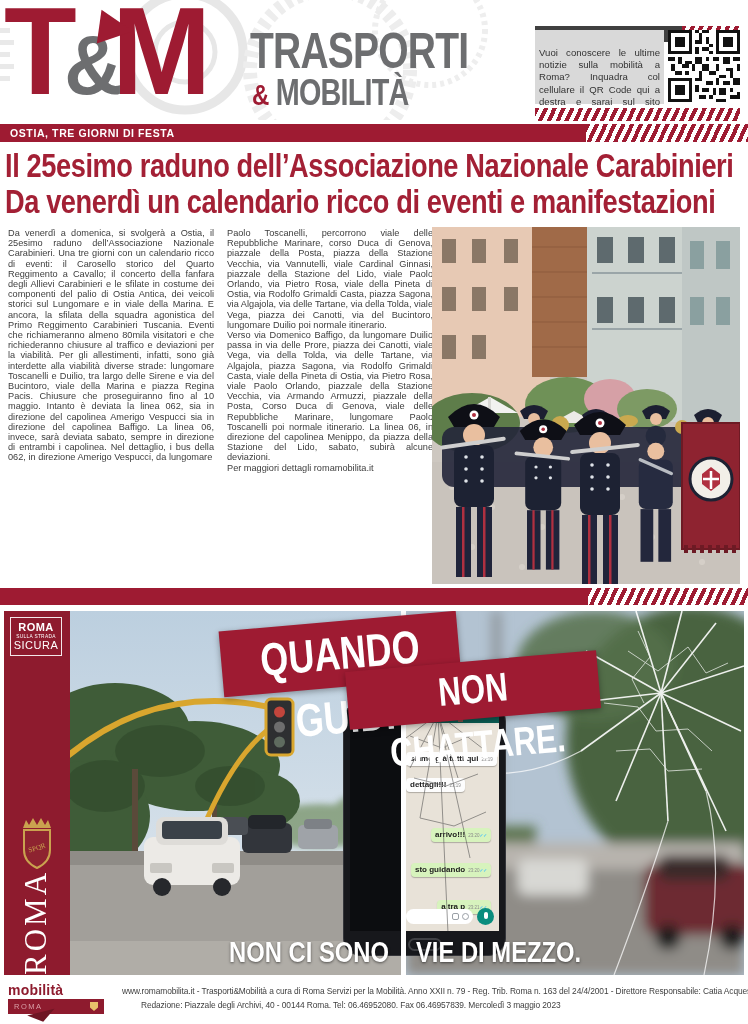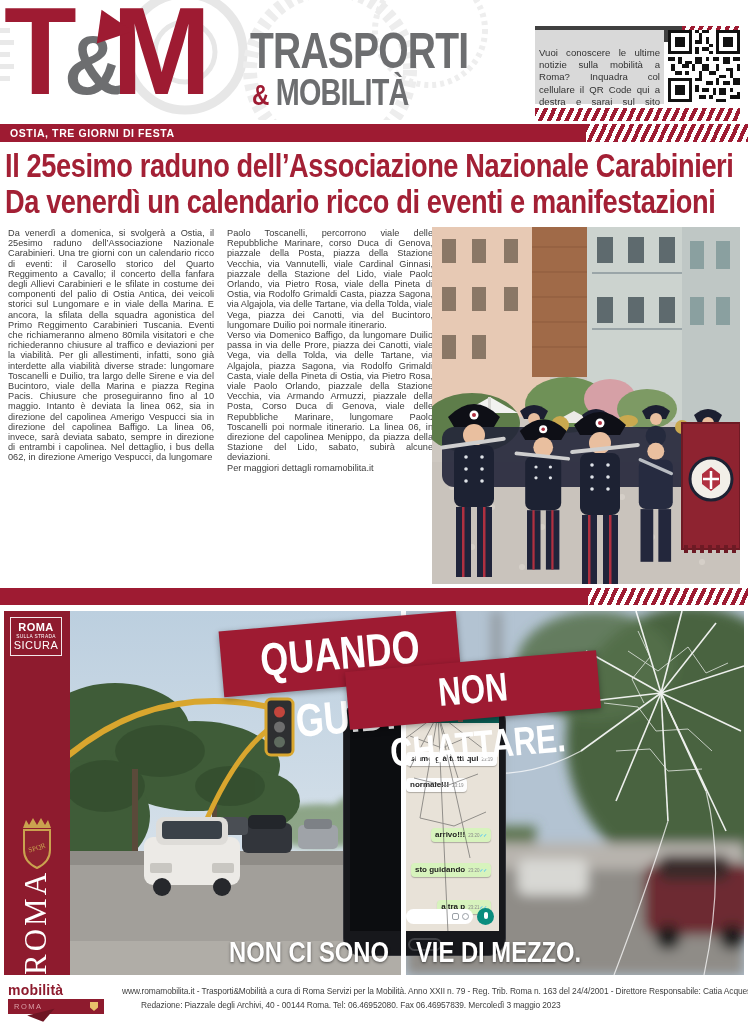--- a/index.html
+++ b/index.html
@@ -538,21 +538,21 @@
       </svg>
     </div>
 
     <div id="phone" class="abs">
       <div id="phone-screen">
         <div id="ps-top"></div>
         <div id="bub1" class="bub rcv">
           <span>siamo già tutti qui</span><span class="t">23:19</span>
         </div>
         <div id="bub2" class="bub rcv">
-          <span>normale!!!</span><span class="t">23:19</span>
+          <span>dettagli!!!</span><span class="t">23:19</span>
         </div>
         <div id="bub3" class="bub snt">
           <span>arrivo!!!</span><span class="t">23:20</span><span class="ck">✓✓</span>
         </div>
         <div id="bub4" class="bub snt">
           <span>sto guidando</span><span class="t">23:20</span><span class="ck">✓✓</span>
         </div>
         <div id="bub5" class="bub snt">
           <span>a tra p</span><span class="t">23:21</span><span class="ck">✓✓</span>
         </div>

